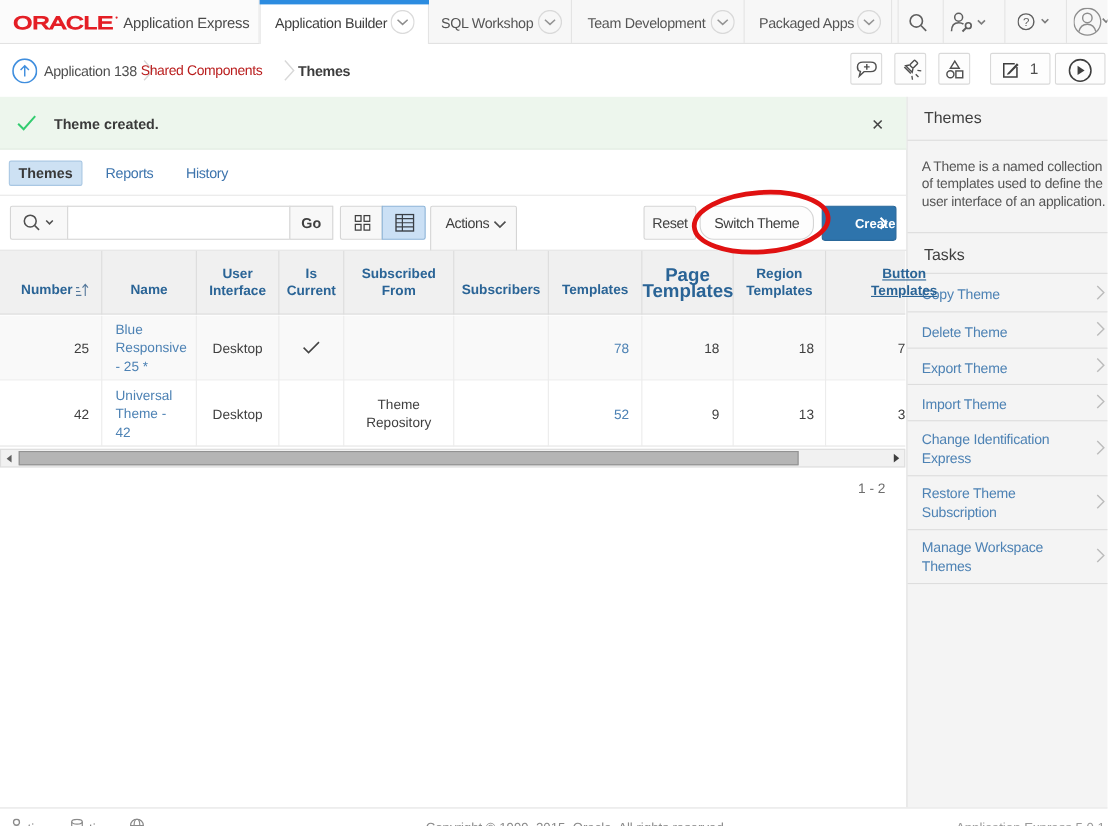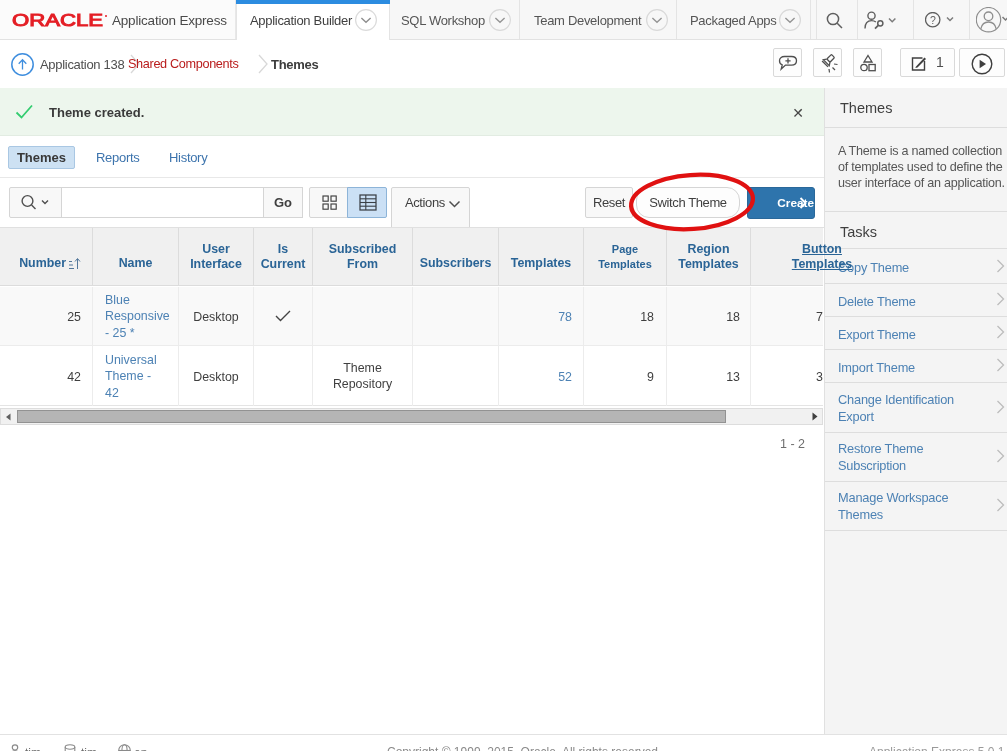--- a/index.html
+++ b/index.html
@@ -142,21 +142,21 @@
   <div class="abs" style="left:825px;top:248px;width:182px;height:1px;background:#dddddd;"></div>
 
   <div class="abs" style="left:838px;top:250px;width:155px;height:35px;line-height:35px;font-size:12.8px;letter-spacing:-0.2px;color:#4d82b4;">Copy Theme</div>
   <div class="abs" style="left:825px;top:283px;width:182px;height:1px;background:#dddddd;"></div>
   <div class="abs" style="left:838px;top:285px;width:155px;height:33px;line-height:33px;font-size:12.8px;letter-spacing:-0.2px;color:#4d82b4;">Delete Theme</div>
   <div class="abs" style="left:825px;top:316px;width:182px;height:1px;background:#dddddd;"></div>
   <div class="abs" style="left:838px;top:318px;width:155px;height:33px;line-height:33px;font-size:12.8px;letter-spacing:-0.2px;color:#4d82b4;">Export Theme</div>
   <div class="abs" style="left:825px;top:349px;width:182px;height:1px;background:#dddddd;"></div>
   <div class="abs" style="left:838px;top:351px;width:155px;height:33px;line-height:33px;font-size:12.8px;letter-spacing:-0.2px;color:#4d82b4;">Import Theme</div>
   <div class="abs" style="left:825px;top:382px;width:182px;height:1px;background:#dddddd;"></div>
-  <div class="abs" style="left:838px;top:392px;width:155px;line-height:16.5px;font-size:12.8px;letter-spacing:-0.2px;color:#4d82b4;">Change Identification Export</div>
+  <div class="abs" style="left:838px;top:392px;width:155px;line-height:16.5px;font-size:12.8px;letter-spacing:-0.2px;color:#4d82b4;">Change Identification Express</div>
   <div class="abs" style="left:825px;top:432px;width:182px;height:1px;background:#dddddd;"></div>
   <div class="abs" style="left:838px;top:441px;width:155px;line-height:16.5px;font-size:12.8px;letter-spacing:-0.2px;color:#4d82b4;">Restore Theme Subscription</div>
   <div class="abs" style="left:825px;top:481px;width:182px;height:1px;background:#dddddd;"></div>
   <div class="abs" style="left:838px;top:490px;width:155px;line-height:16.5px;font-size:12.8px;letter-spacing:-0.2px;color:#4d82b4;">Manage Workspace Themes</div>
   <div class="abs" style="left:825px;top:530px;width:182px;height:1px;background:#dddddd;"></div>
 
   <svg class="abs" style="left:996px;top:259px;" width="9" height="14" viewBox="0 0 9 14">
       <path d="M1.5 1 L7.5 7 L1.5 13" fill="none" stroke="#bcbcbc" stroke-width="1.3"></path>
     </svg>
   <svg class="abs" style="left:996px;top:292px;" width="9" height="14" viewBox="0 0 9 14">
@@ -246,21 +246,21 @@
         <line x1="0" y1="4.5" x2="3" y2="4.5"></line>
       </g>
     <path d="M8.5 12 L8.5 2 M6 4.5 L8.5 1.5 L11 4.5" fill="none" stroke="#53779a" stroke-width="1"></path>
   </svg>
   <div class="abs" style="left:93px;top:256px;width:85px;text-align:center;font-size:12.4px;font-weight:bold;color:#2a6496;">Name</div>
   <div class="abs" style="left:179px;top:241.5px;width:74px;text-align:center;font-size:12.4px;font-weight:bold;color:#2a6496;line-height:15.5px;">User<br>Interface</div>
   <div class="abs" style="left:254px;top:241.5px;width:58px;text-align:center;font-size:12.4px;font-weight:bold;color:#2a6496;line-height:15.5px;">Is<br>Current</div>
   <div class="abs" style="left:313px;top:241.5px;width:99px;text-align:center;font-size:12.4px;font-weight:bold;color:#2a6496;line-height:15.5px;">Subscribed<br>From</div>
   <div class="abs" style="left:413px;top:256px;width:85px;text-align:center;font-size:12.4px;font-weight:bold;color:#2a6496;">Subscribers</div>
   <div class="abs" style="left:499px;top:256px;width:84px;text-align:center;font-size:12.4px;font-weight:bold;color:#2a6496;">Templates</div>
-  <div class="abs" style="left:584px;top:241.5px;width:82px;text-align:center;font-size:11px;font-weight:bold;color:#2a6496;line-height:15.5px;">Page<br>Templates</div>
+  <div class="abs" style="left:584px;top:241.5px;width:82px;text-align:center;font-size:17px;font-weight:bold;color:#2a6496;line-height:15.5px;">Page<br>Templates</div>
   <div class="abs" style="left:667px;top:241.5px;width:83px;text-align:center;font-size:12.4px;font-weight:bold;color:#2a6496;line-height:15.5px;">Region<br>Templates</div>
   <div class="abs" style="left:786px;top:241.5px;width:72px;text-align:center;font-size:12.4px;font-weight:bold;color:#2a6496;line-height:15.5px;text-decoration:underline;">Button<br>Templates</div>
 
   <div class="abs" style="left:0;top:287px;width:823px;height:59px;background:#f9f9f9;border-bottom:1px solid #ececec;"></div>
 
   <div class="abs" style="left:0;top:346px;width:823px;height:60px;background:#ffffff;border-bottom:1px solid #e4e4e4;"></div>
 
   <div class="abs" style="left:92px;top:287px;width:1px;height:119px;background:#ececec;"></div>
   <div class="abs" style="left:178px;top:287px;width:1px;height:119px;background:#ececec;"></div>
   <div class="abs" style="left:253px;top:287px;width:1px;height:119px;background:#ececec;"></div>

